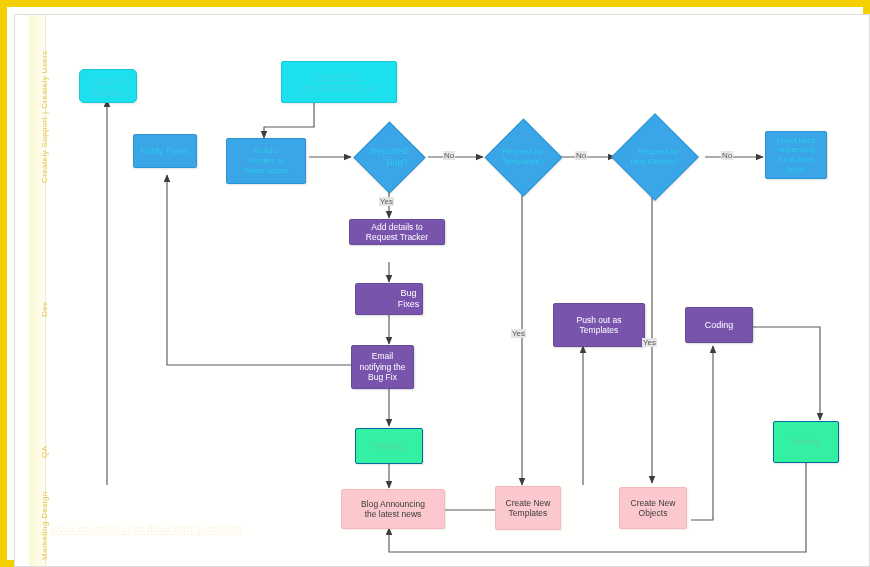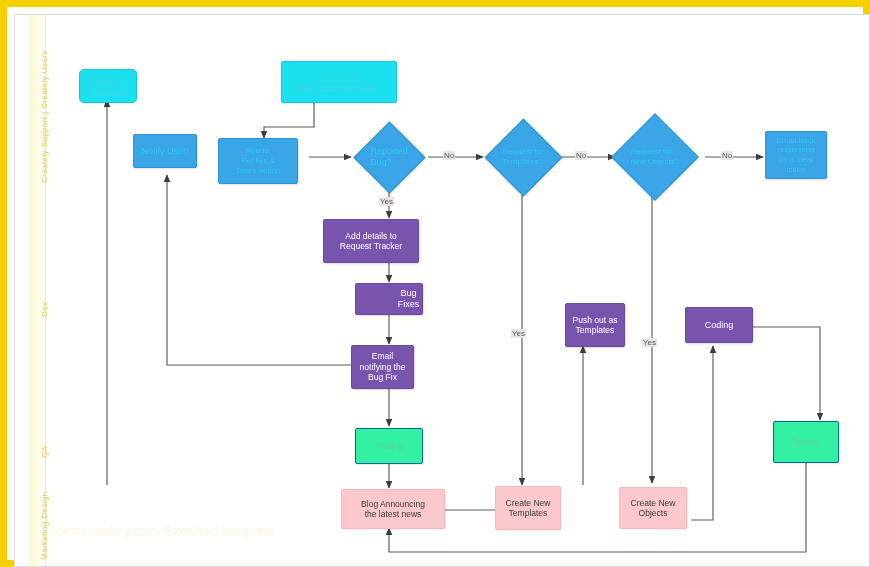--- a/index.html
+++ b/index.html
@@ -97,40 +97,41 @@
   .diamond .dshape{
     position:absolute;left:0;top:0;width:100%;height:100%;
     background:#3aa6e8;
     transform:rotate(45deg);
     border:1px solid #2e93d2;
     box-sizing:border-box;
     box-shadow:1px 1px 2px rgba(0,0,0,.12);
   }
   .diamond .dtext{
     position:relative;z-index:2;
-    text-align:left;font-size:9px;line-height:1.25;
+    text-align:right;font-size:9px;line-height:1.25;
     color:#2fd0f5;
     white-space:pre-line;
     text-shadow:0 0 1px rgba(0,0,0,.10);
   }
 
   .edge-label{
     position:absolute;
     font-size:8px;
     color:#5b5b5b;
     background:#e5e5e5;
     padding:0 1px;
     white-space:nowrap;
   }
   .watermark{
     position:absolute;
-    font-size:13px;
+    font-size:11px;
     color:#fbf6df;
     white-space:nowrap;
     letter-spacing:.3px;
+    text-decoration:underline;
   }
 </style>
 </head>
 <body>
 
 <div id="frame">
   <div id="canvas">
 
     <div class="lane" style="left:14px;top:0px;width:16px;height:553px;"></div>
 
@@ -187,23 +188,23 @@
 
       </g>
     </svg>
 
     <div class="node n-cyan" style="left:64px;top:54px;width:58px;height:34px;border-radius:5px;">Happy &amp;
 Satisfied</div>
 
     <div class="node n-cyan" style="left:246px;top:46px;width:116px;height:42px;font-size:8px;margin-left:20px;">Sends Email -
 support@creately.com</div>
 
-    <div class="node n-blue" style="left:118px;top:119px;width:64px;height:34px;">Notify User!</div>
-
-    <div class="node n-blue" style="left:203px;top:123px;width:80px;height:46px;font-size:8px;">Reads,
+    <div class="node n-blue" style="left:118px;top:119px;width:64px;height:34px;">Notify Fixes!</div>
+
+    <div class="node n-blue" style="left:211px;top:123px;width:80px;height:46px;font-size:8px;">Reads,
 Replies &amp;
 Takes action</div>
 
     <div class="diamond" style="left:338px;top:112px;width:72px;height:60px;">
       <div class="dshape" style="width:51px;height:51px;left:10.5px;top:4.5px;"></div>
       <div class="dtext">Reported
 Bug?</div>
     </div>
 
     <div class="diamond" style="left:468px;top:110px;width:80px;height:64px;">
@@ -216,32 +217,32 @@
       <div class="dshape" style="width:62px;height:62px;left:17px;top:7px;"></div>
       <div class="dtext" style="font-size:8px;">Request for
 new Objects?</div>
     </div>
 
     <div class="node n-blue" style="left:750px;top:116px;width:62px;height:48px;font-size:8px;">Email back
 requesting
 for a clear
 issue</div>
 
-    <div class="node n-purple" style="left:308px;top:204px;width:96px;height:44px;font-size:8.5px;">Add details to
+    <div class="node n-purple" style="left:334px;top:204px;width:96px;height:26px;font-size:8.5px;">Add details to
 Request Tracker</div>
 
     <div class="node n-purple" style="left:340px;top:268px;width:68px;height:32px;padding-left:42px;">Bug Fixes</div>
 
     <div class="node n-purple" style="left:336px;top:330px;width:63px;height:44px;font-size:8.5px;">Email
 notifying the
 Bug Fix</div>
 
     <div class="node n-green" style="left:340px;top:413px;width:68px;height:36px;">Testing</div>
 
-    <div class="node n-purple" style="left:550px;top:288px;width:60px;height:44px;font-size:8.5px;">Push out as
+    <div class="node n-purple" style="left:538px;top:288px;width:92px;height:44px;font-size:8.5px;">Push out as
 Templates</div>
 
     <div class="node n-purple" style="left:670px;top:292px;width:68px;height:36px;">Coding</div>
 
     <div class="node n-green" style="left:758px;top:406px;width:66px;height:42px;">Testing</div>
 
     <div class="node n-pink" style="left:318px;top:474px;width:104px;height:40px;font-size:8.5px;margin-left:8px;">Blog Announcing
 the latest news</div>
 
     <div class="node n-pink" style="left:480px;top:471px;width:66px;height:44px;font-size:8.5px;">Create New

